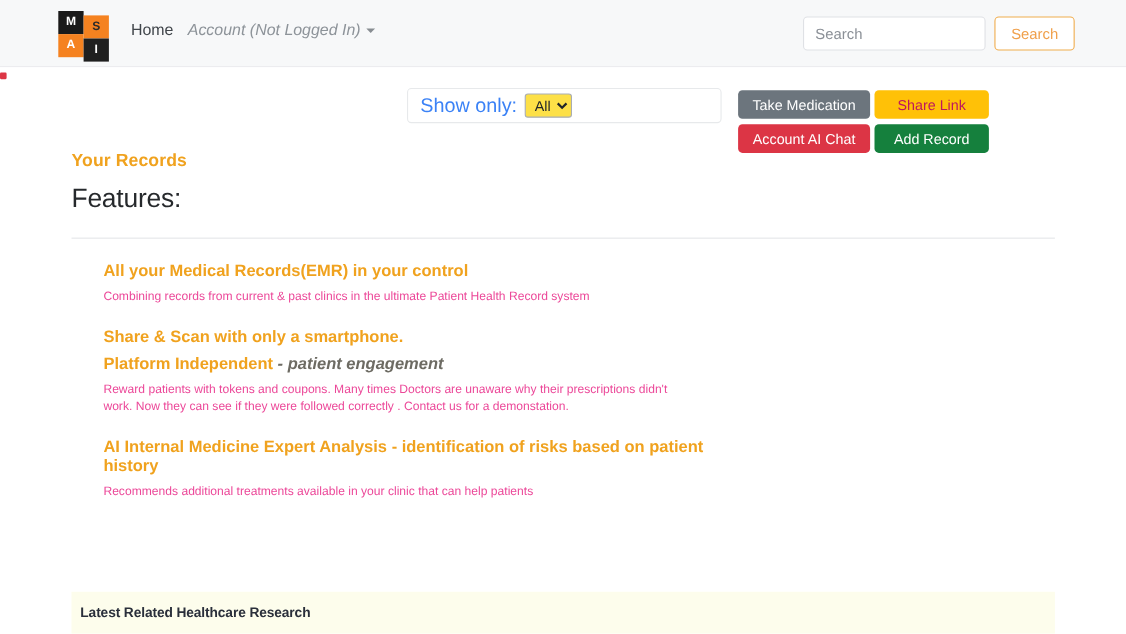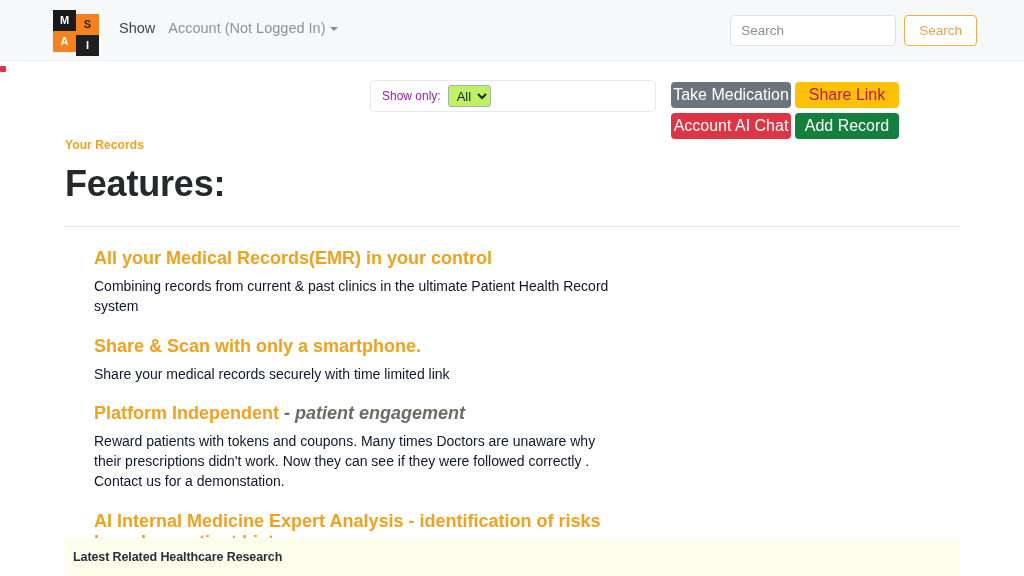--- a/index.html
+++ b/index.html
@@ -51,21 +51,21 @@
     display: flex;
     align-items: center;
     gap: 13px;
   }
   .nav-link {
     font-size: 14.5px;
     color: #41464b;
     text-decoration: none;
     white-space: nowrap;
   }
-  .nav-link.muted { color: #8d9399; }
+  .nav-link.muted { color: #8d9399; font-style: italic; }
   .caret {
     display: inline-block;
     margin-left: 5px;
     width: 0; height: 0;
     border-left: 4px solid transparent;
     border-right: 4px solid transparent;
     border-top: 4px solid #888d92;
     vertical-align: middle;
   }
 
@@ -123,49 +123,49 @@
     height: 32px;
     border: 1px solid #e7e9eb;
     border-radius: 4px;
     background: #ffffff;
     display: flex;
     align-items: center;
     padding-left: 11px;
     gap: 7px;
   }
   .filter-label {
-    font-size: 12px;
-    color: #a21caf;
+    font-size: 18px;
+    color: #3b82f6;
     white-space: nowrap;
   }
   .filter-select {
     height: 22px;
     border: 1px solid #a9adb3;
     border-radius: 3px;
-    background: #bef264;
+    background: #fde047;
     font-size: 13px;
     font-family: "Liberation Sans", sans-serif;
     color: #212529;
     padding: 0 2px 0 4px;
   }
 
   
   .action-grid {
     position: absolute;
     left: 671px;
     top: 82px;
     display: grid;
     grid-template-columns: 120px 104px;
     grid-auto-rows: 26px;
     gap: 5px 4px;
   }
   .act-btn {
     border: none;
     border-radius: 4px;
-    font-size: 16px;
+    font-size: 13px;
     font-family: "Liberation Sans", sans-serif;
     color: #ffffff;
     cursor: pointer;
     white-space: nowrap;
     display: flex;
     align-items: center;
     justify-content: center;
     padding: 0;
   }
   .btn-secondary { background: #6c757d; }
@@ -174,56 +174,56 @@
   .btn-success   { background: #15803d; }
 
   
   .content {
     position: absolute;
     left: 65px;
     top: 138px;
     width: 894px;
   }
   .records-title {
-    font-size: 12px;
+    font-size: 16px;
     font-weight: 700;
     color: #f0a21e;
     margin-bottom: 11px;
     letter-spacing: 0.1px;
   }
   .features-title {
-    font-size: 36px;
-    font-weight: 700;
+    font-size: 24px;
+    font-weight: 400;
     color: #26292c;
     letter-spacing: -0.2px;
   }
   .divider {
     margin-top: 21px;
     border: none;
     border-top: 1px solid #e4e6e8;
     width: 894px;
   }
 
   .feature-list {
     margin-top: 21px;
     padding-left: 29px;
   }
   .feature-item { margin-bottom: 0; }
   .feature-head {
-    font-size: 18px;
+    font-size: 15px;
     font-weight: 700;
     color: #f0a21e;
     line-height: 1.18;
     margin-bottom: 7px;
     max-width: 555px;
   }
   .feature-head .dim { color: #6d6b63; font-style: italic; }
   .feature-desc {
-    font-size: 14px;
-    color: #0f172a;
+    font-size: 11px;
+    color: #ec4899;
     line-height: 1.44;
     max-width: 530px;
     margin-bottom: 19px;
   }
 
   
   .research-panel {
     position: absolute;
     left: 65px;
     top: 538px;
@@ -247,21 +247,21 @@
 <div class="navbar">
 
   <div class="brand-logo">
     <div class="logo-cell logo-m">M</div>
     <div class="logo-cell logo-s">S</div>
     <div class="logo-cell logo-a">A</div>
     <div class="logo-cell logo-i">I</div>
   </div>
 
   <div class="nav-links">
-    <a class="nav-link" href="#">Show</a>
+    <a class="nav-link" href="#">Home</a>
     <a class="nav-link muted" href="#"><span>Account (Not Logged In)</span><span class="caret"></span></a>
   </div>
 
   <div class="search-wrap">
     <input class="search-input" type="text" placeholder="Search" style="">
     <button class="search-btn">Search</button>
   </div>
 </div>
 
 <div class="red-dot"></div>
@@ -287,21 +287,20 @@
 
   <div class="feature-list">
 
     <div class="feature-item">
       <div class="feature-head"><span>All your Medical Records(EMR) in your control</span><span class="dim"></span></div>
       <div class="feature-desc">Combining records from current &amp; past clinics in the ultimate Patient Health Record system</div>
     </div>
 
     <div class="feature-item">
       <div class="feature-head"><span>Share &amp; Scan with only a smartphone.</span><span class="dim"></span></div>
-      <div class="feature-desc">Share your medical records securely with time limited link</div>
     </div>
 
     <div class="feature-item">
       <div class="feature-head"><span>Platform Independent</span><span class="dim"> - patient engagement</span></div>
       <div class="feature-desc">Reward patients with tokens and coupons. Many times Doctors are unaware why their prescriptions didn't work. Now they can see if they were followed correctly . Contact us for a demonstation.</div>
     </div>
 
     <div class="feature-item">
       <div class="feature-head"><span>AI Internal Medicine Expert Analysis - identification of risks based on patient history</span><span class="dim"></span></div>
       <div class="feature-desc">Recommends additional treatments available in your clinic that can help patients</div>

